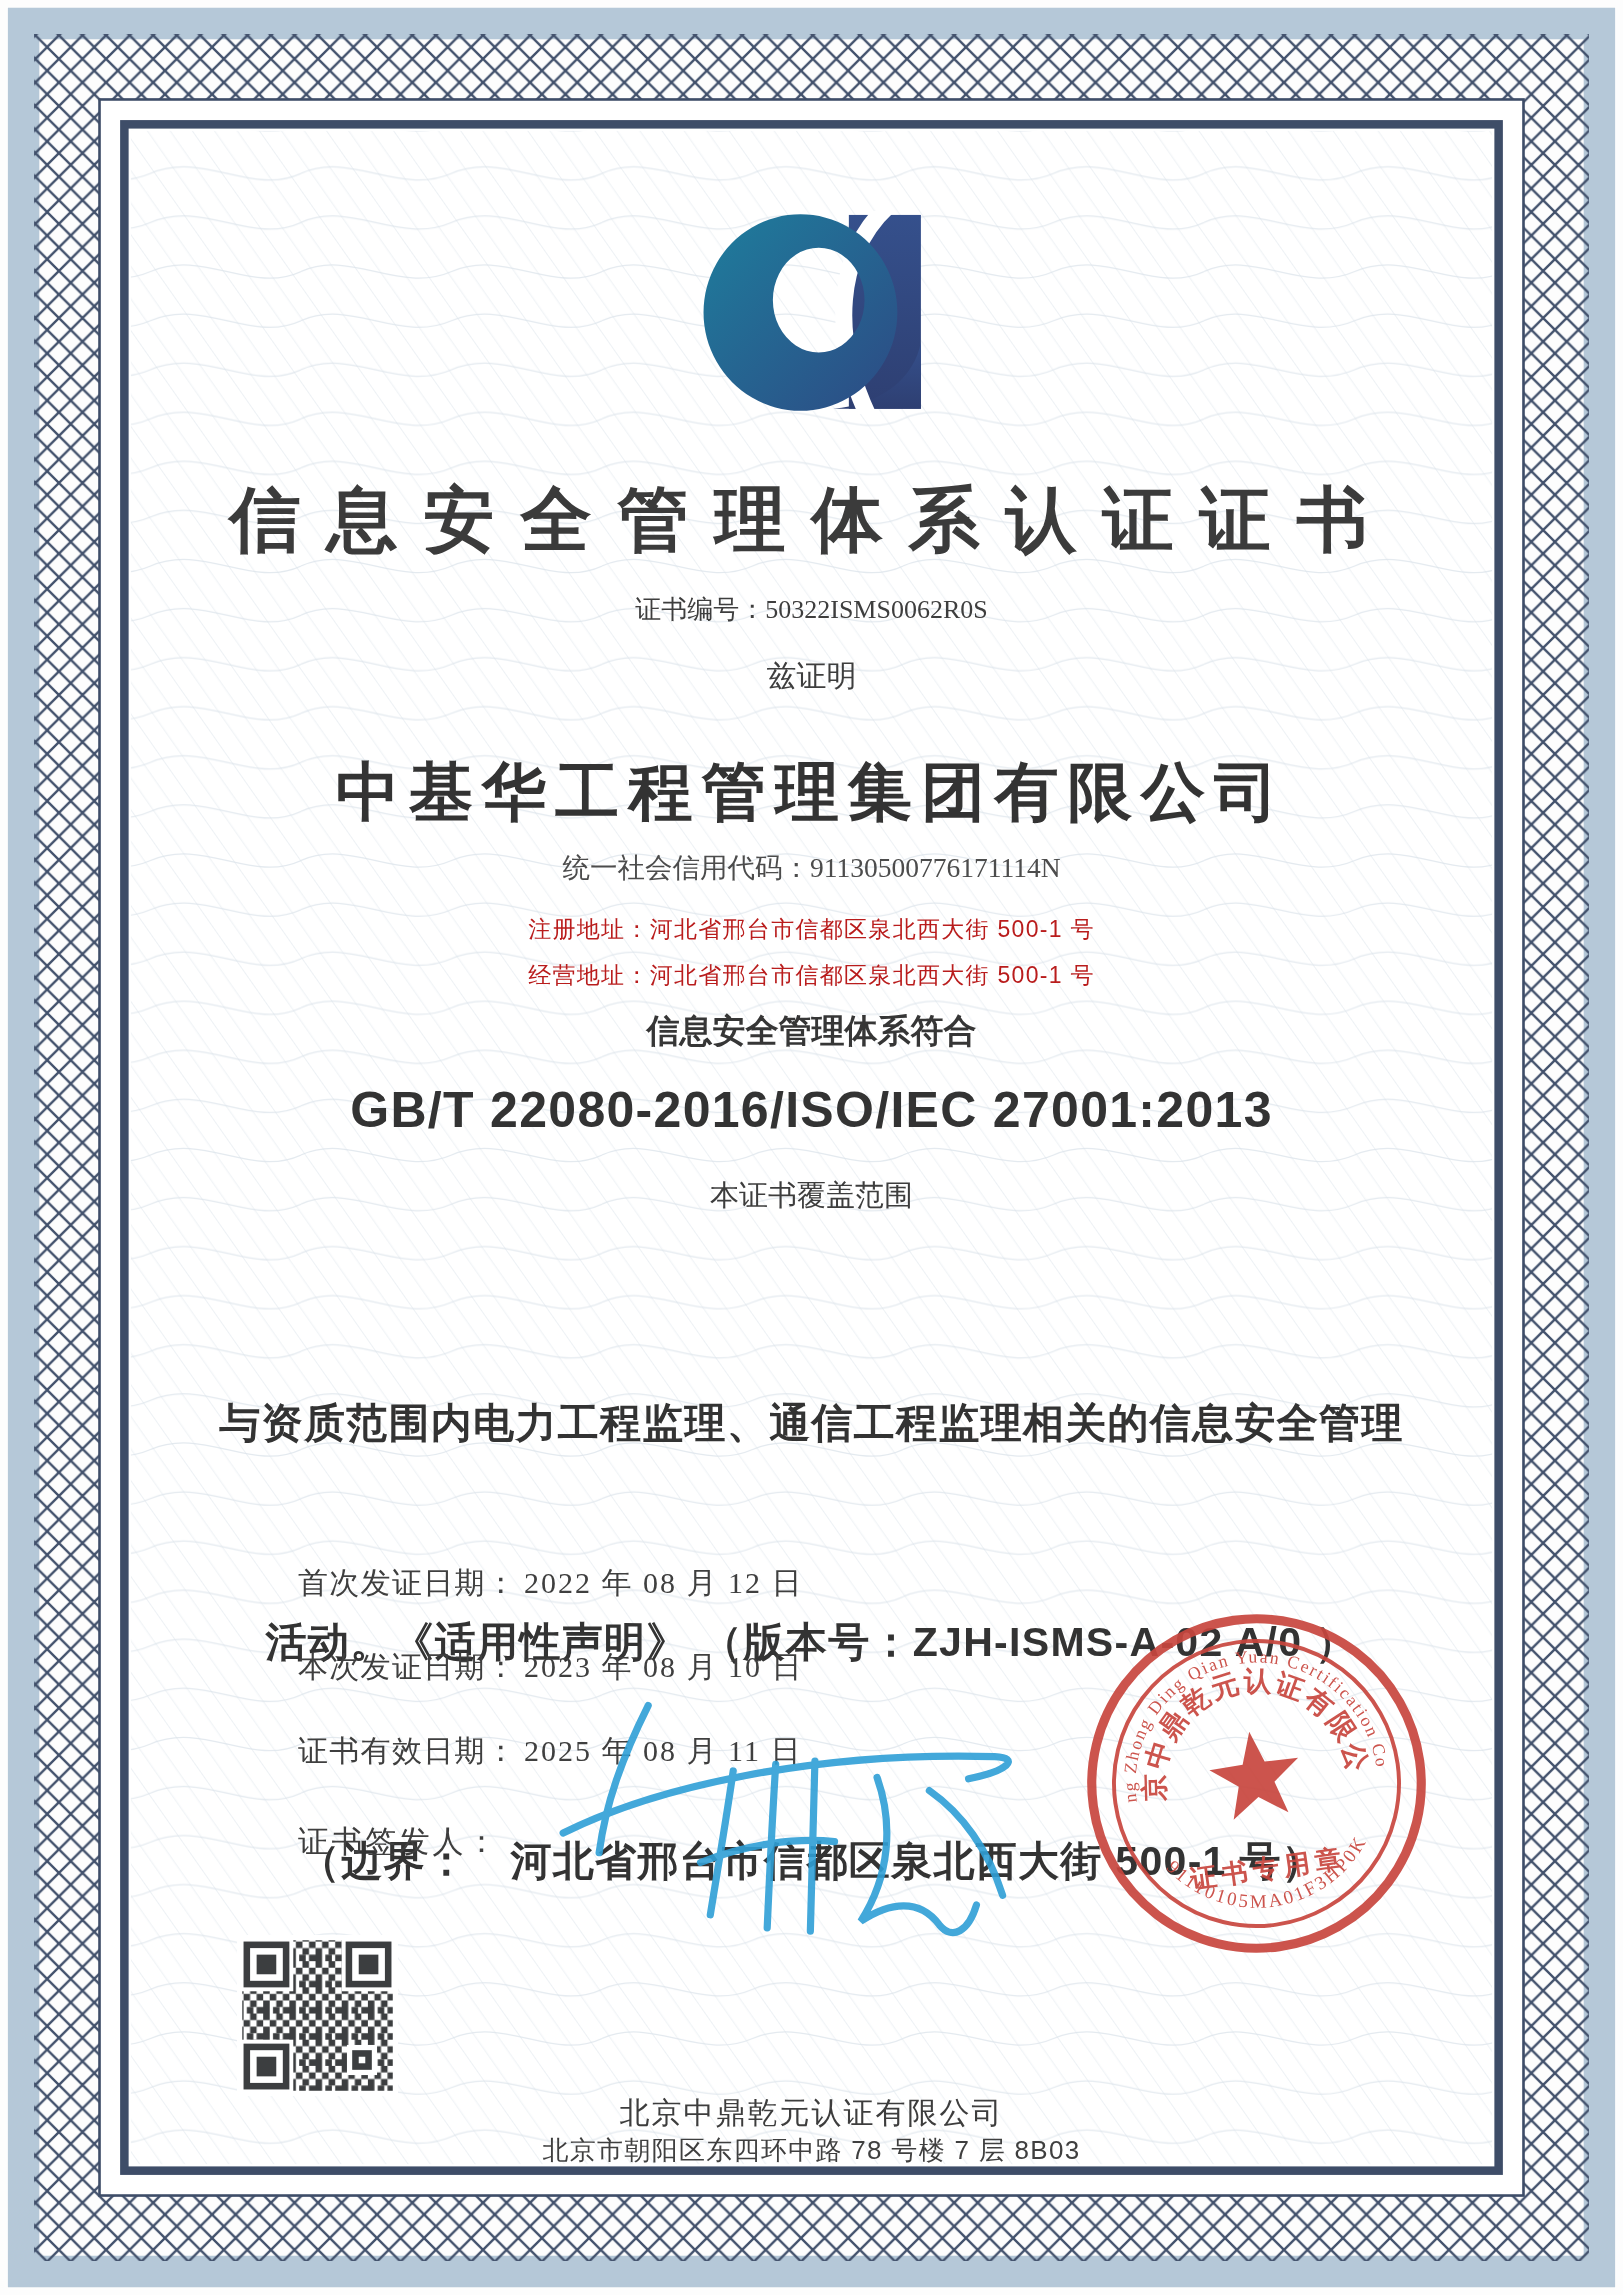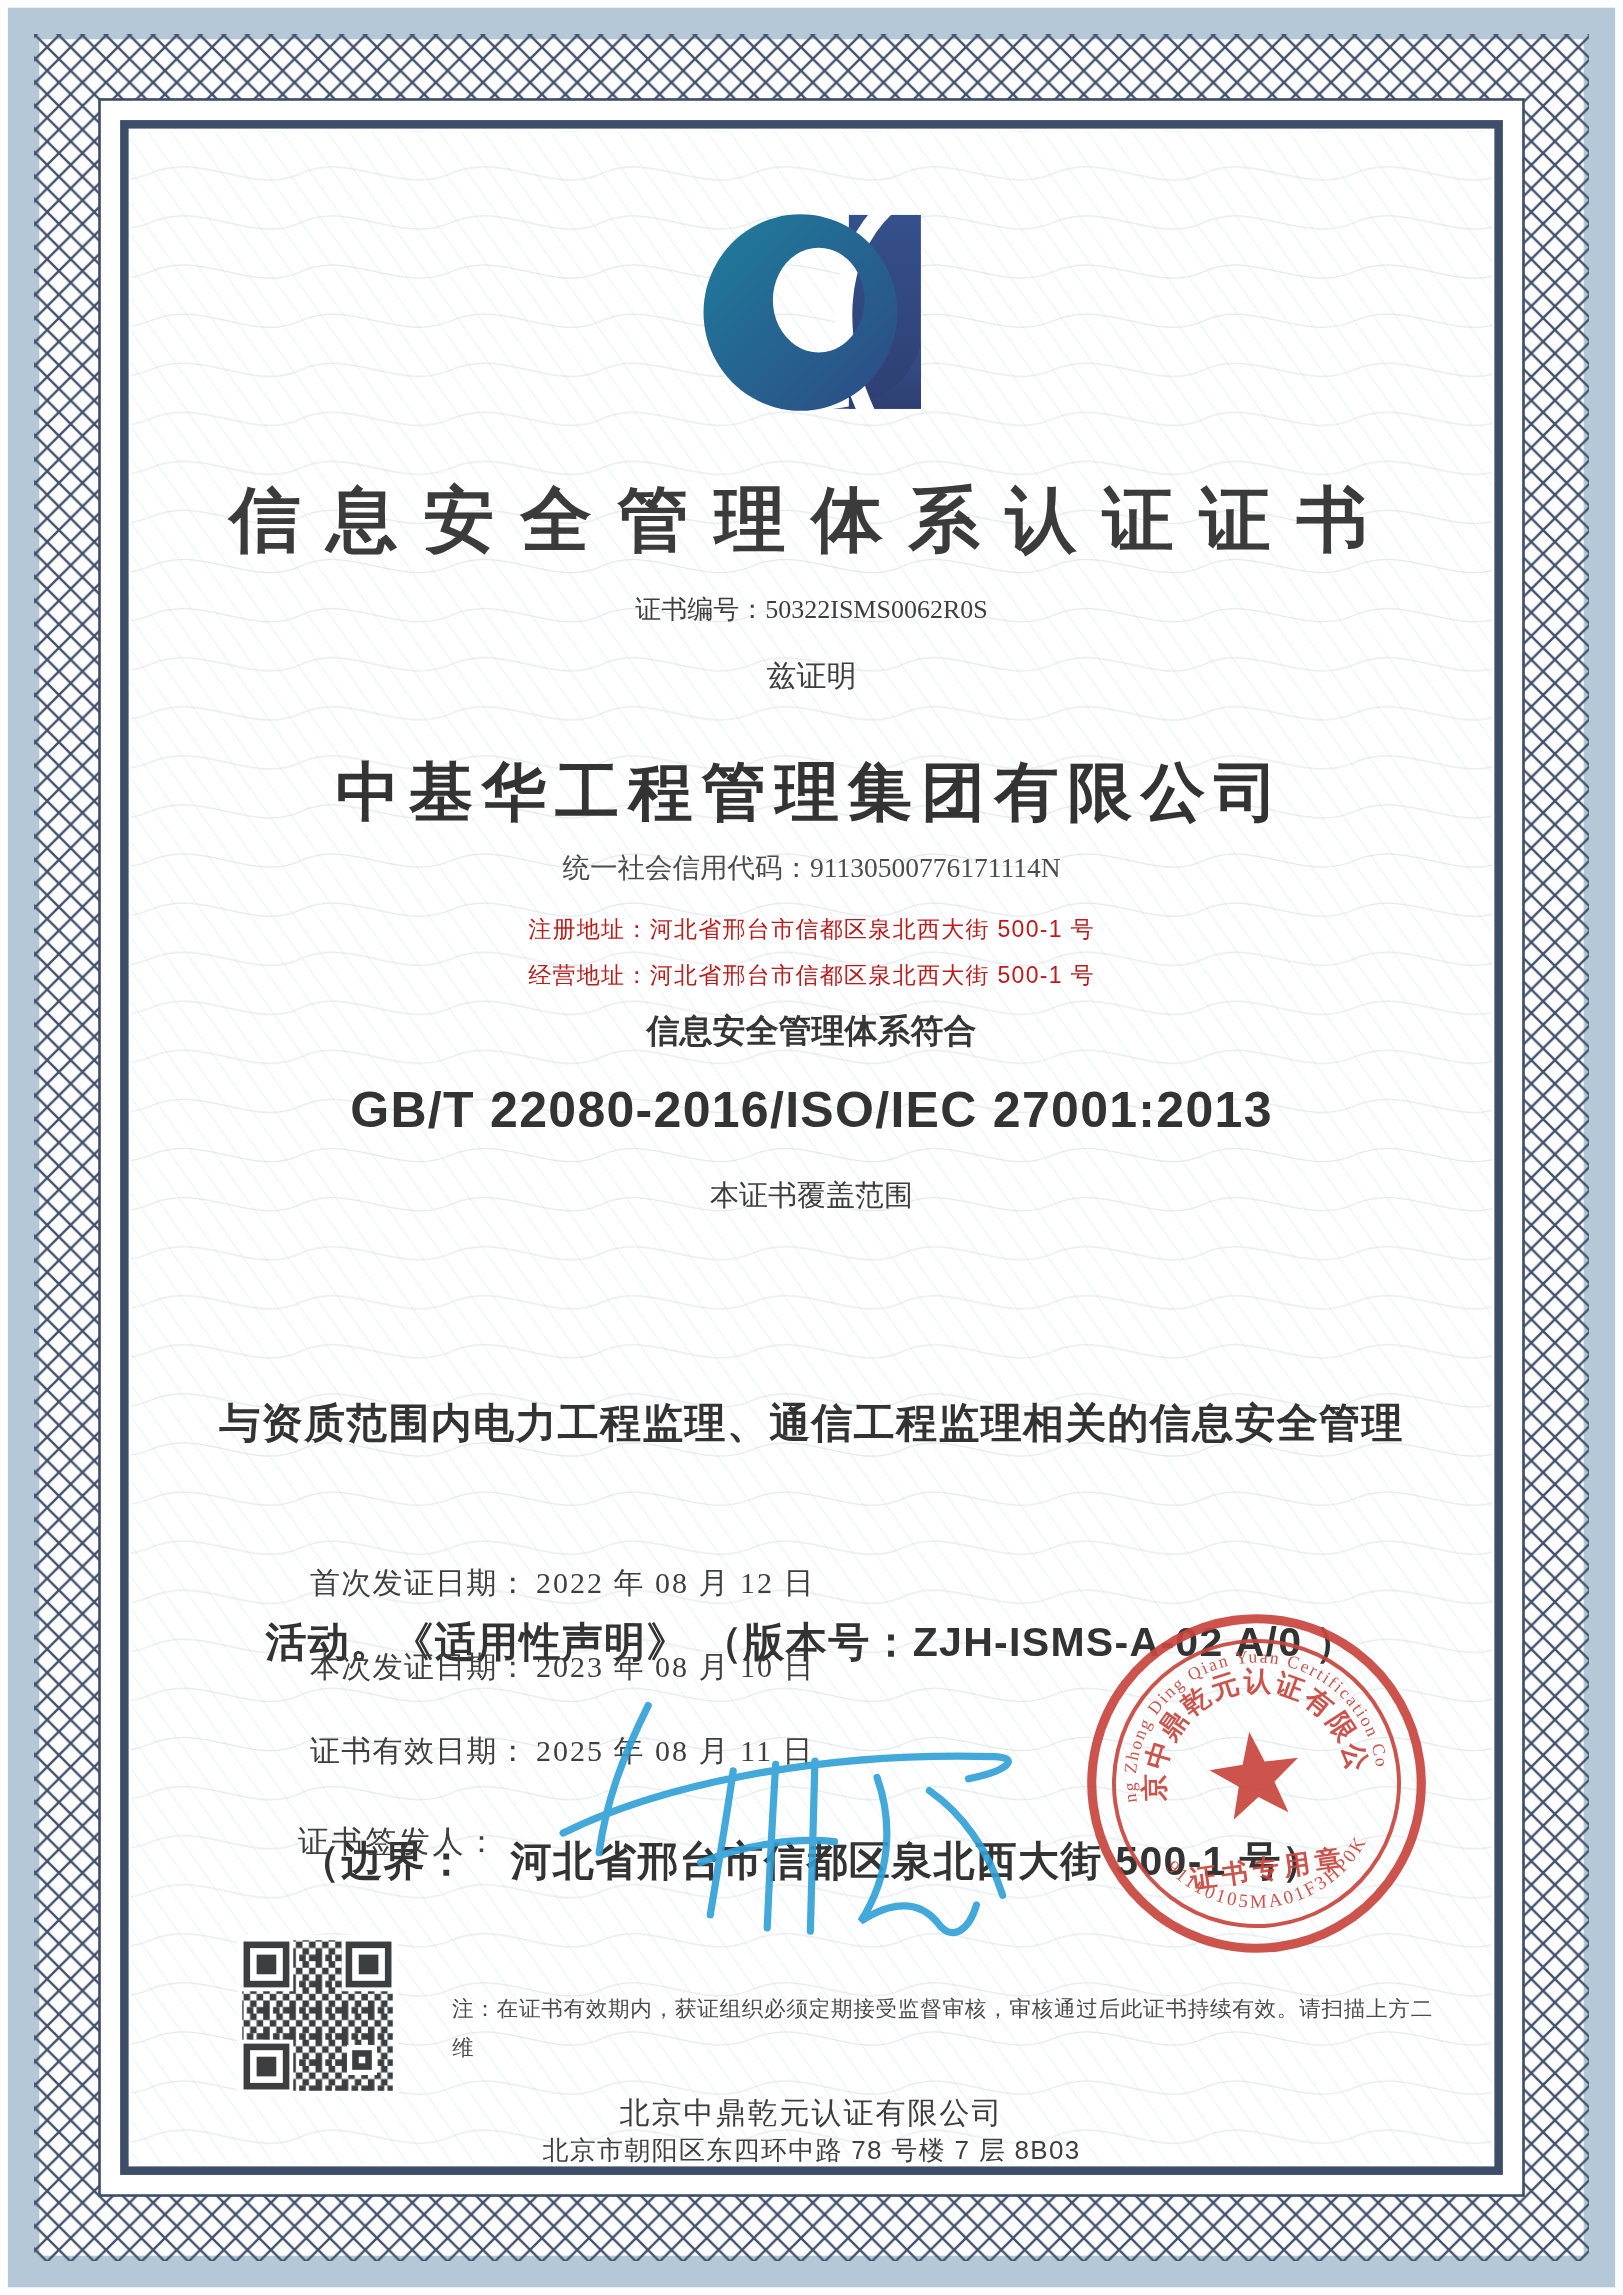--- a/index.html
+++ b/index.html
@@ -15,21 +15,21 @@
   .certify{top:656px;font-size:30px;color:#3e3e3e;}
   .company{top:749px;font-size:64px;font-weight:bold;letter-spacing:9.2px;color:#333;}
   .credit{top:850px;font-size:27.5px;color:#4c4c4c;}
   .addr{font-size:23px;color:#b91c1c;letter-spacing:1.3px;}
   .reg{top:914px;}
   .biz{top:960px;}
   .conform{top:1009px;font-size:33px;font-weight:bold;color:#363636;}
   .standard{top:1081px;font-size:50px;font-weight:bold;letter-spacing:1.3px;color:#333;}
   .scopehead{top:1176px;font-size:29px;color:#3d3d3d;font-family:Liberation Mono, monospace;}
   .scope{top:1241px;font-size:41px;font-weight:bold;line-height:73px;color:#333;letter-spacing:1.3px;}
-  .dates{top:1541px;left:298px;font-size:30px;color:#3f3f3f;margin-left:12px;}
+  .dates{top:1541px;left:298px;font-size:30px;color:#3f3f3f;}
   .dates .row{height:84px;display:flex;align-items:center;}
   .dates .lbl{display:inline-block;width:226px;letter-spacing:1.3px;}
   .dates .val{letter-spacing:2px;}
   .signer{top:1821px;left:298px;font-size:31px;color:#3e3e3e;letter-spacing:2.6px;}
   .note{top:1990px;left:452px;width:988px;font-size:21.6px;line-height:39px;color:#4b4b4b;letter-spacing:0.7px;}
   .footer1{top:2093px;font-size:30px;color:#3d3d3d;letter-spacing:2px;}
   .footer2{top:2133px;font-size:26px;color:#3f3f3f;letter-spacing:1.3px;}
 </style>
 </head>
 <body>
@@ -176,17 +176,16 @@
     <rect x="10" y="166" width="70" height="70" fill="#3c3e40"></rect>
     <rect x="20" y="176" width="50" height="50" fill="#ffffff"></rect>
     <rect x="30" y="186" width="30" height="30" fill="#3c3e40"></rect>
     <rect x="168" y="168" width="46" height="46" fill="#ffffff"></rect>
     <rect x="176" y="176" width="30" height="30" fill="#3c3e40"></rect>
     <rect x="186" y="186" width="10" height="10" fill="#ffffff"></rect>
   </g>
 </svg>
 
 <div class="abs note serif">
-  <div>注：在证书有效期内，获证组织必须定期接受监督审核，审核通过后此证书持续有效。请扫描上方二维</div>
 </div>
 <div class="center-line footer1">北京中鼎乾元认证有限公司</div>
 <div class="center-line footer2">北京市朝阳区东四环中路 78 号楼 7 层 8B03</div>
 
 
 </body></html>

